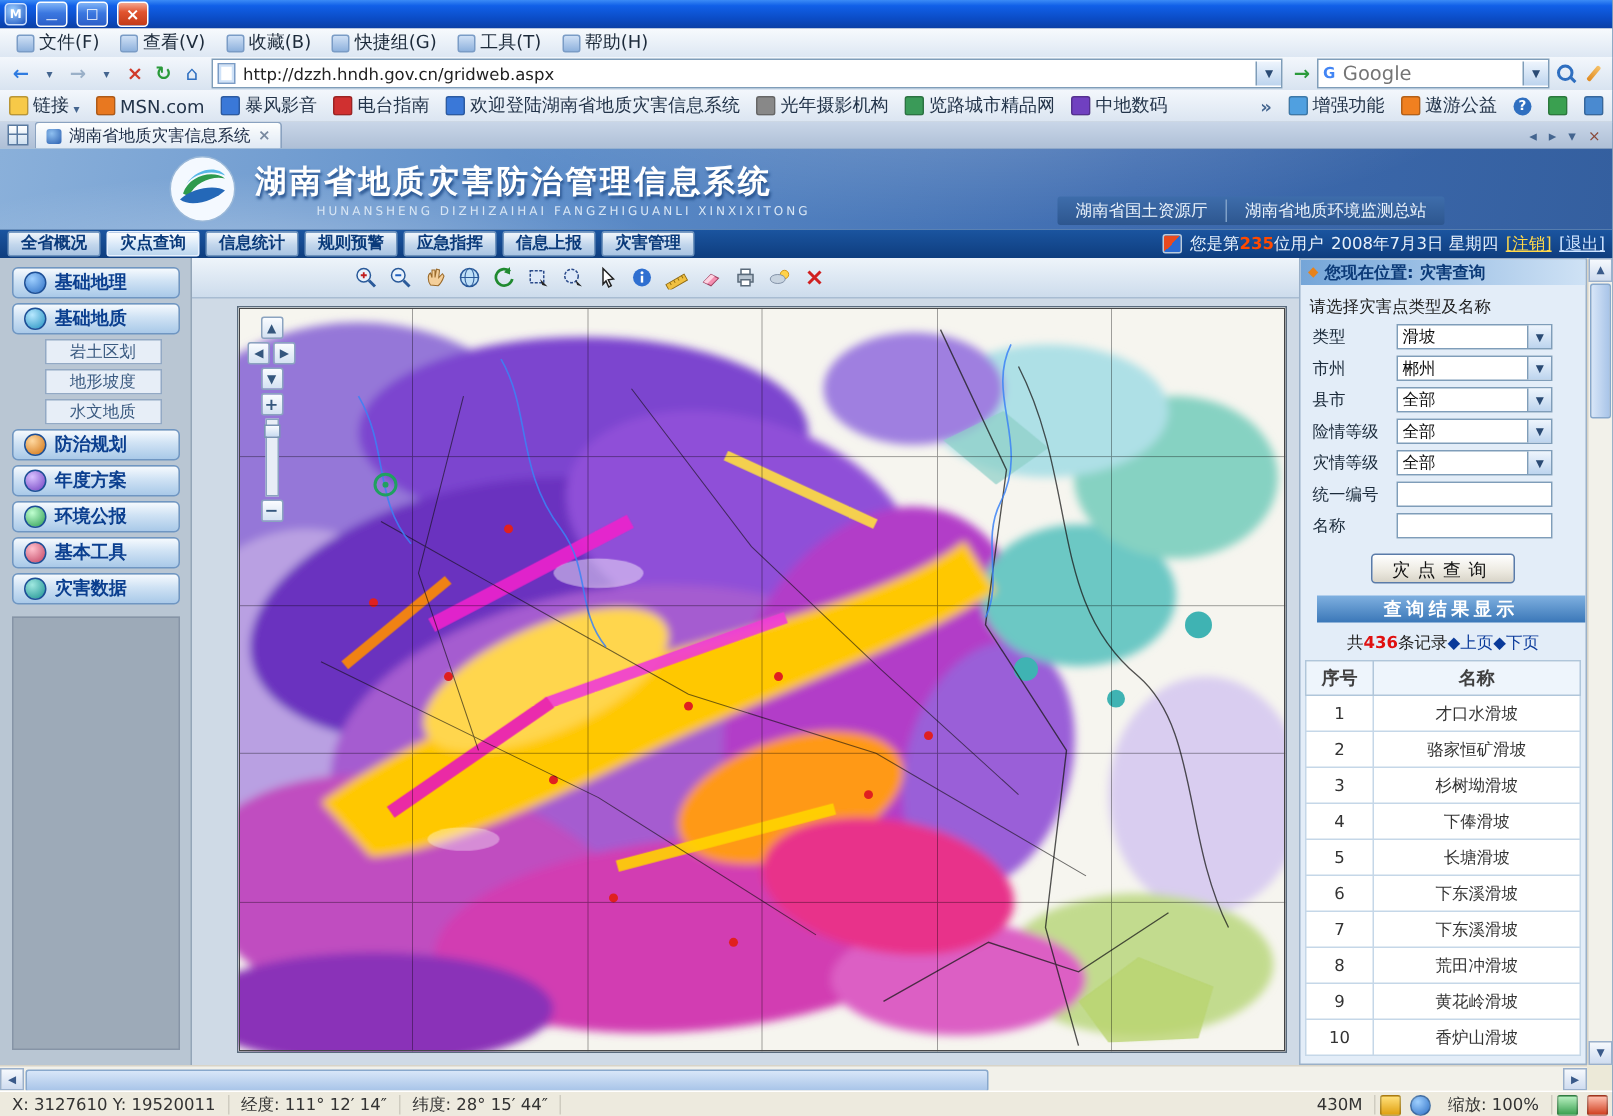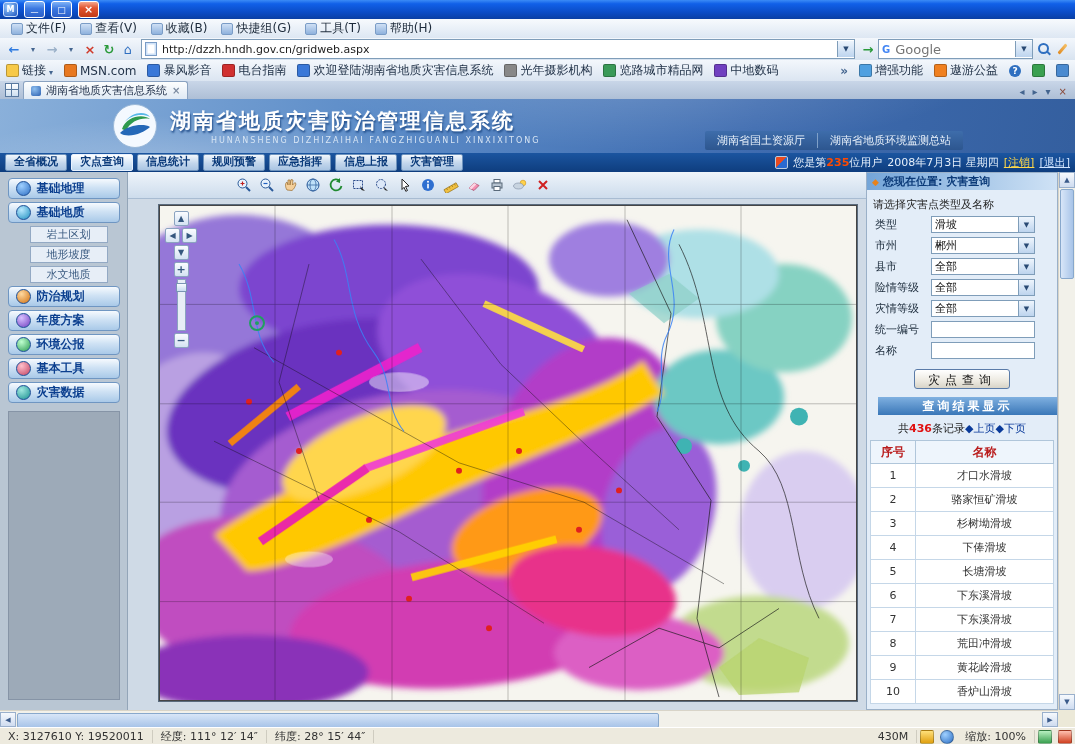--- a/index.html
+++ b/index.html
@@ -147,21 +147,21 @@
   .dd-btn::before{content:"▼";}
   .tinput{width:104px;height:17px;box-sizing:border-box;border:1px solid #7f9db9;font-size:11px;font-family:inherit;padding:0 3px;}
   .qbtn{display:block;margin:10px auto 8px;width:96px;height:20px;background:linear-gradient(#ffffff,#ece9e0 60%,#d8d4c8);
     border:1px solid #5a7ba8;border-radius:3px;font-size:12px;color:#111;letter-spacing:5px;text-align:center;line-height:18px;}
   .rp-results-hdr{height:18px;background:linear-gradient(#7fb0e0,#3a77b8);color:#fff;font-weight:bold;font-size:12px;
     display:flex;align-items:center;justify-content:center;letter-spacing:3px;margin-top:6px;margin-left:11px;}
   .rp-summary{text-align:center;font-size:11px;color:#222;margin:6px 0 4px;white-space:nowrap;}
   .rp-summary .cnt{color:#e01010;font-weight:bold;}
   .rp-summary .pg{color:#0a3a9a;}
   table.results{width:184px;margin:0 3px;border-collapse:collapse;background:#fff;}
-  .results th{height:20px;font-size:12px;color:#b91c1c;background:#eef5fc;font-weight:bold;border:1px solid #b0c6da;}
+  .results th{height:20px;font-size:12px;color:#404040;background:#eef5fc;font-weight:bold;border:1px solid #b0c6da;}
   .results td{height:21px;font-size:11px;color:#333;text-align:center;border:1px solid #c5d7e8;}
   .results .col-n{width:42px;}
   
   .vscroll{position:absolute;right:0;top:0;width:17px;height:538px;background:#f2f1ea;border-left:1px solid #d8d4c8;box-sizing:border-box;}
   .sb-btn{height:16px;background:linear-gradient(#f6f9fd,#cfdcf0);border:1px solid #9ab0cc;box-sizing:border-box;
     display:flex;align-items:center;justify-content:center;font-size:7px;color:#3a5a8a;}
   .sb-btn.bottom{position:absolute;bottom:0;left:0;right:0;}
   .sb-btn.up::before{content:"▲";} .sb-btn.down::before{content:"▼";}
   .sb-thumb{position:absolute;top:17px;left:1px;right:1px;height:88px;border-radius:2px;
     background:linear-gradient(90deg,#d8e6f8,#a8c4e8);border:1px solid #88a8cc;}

